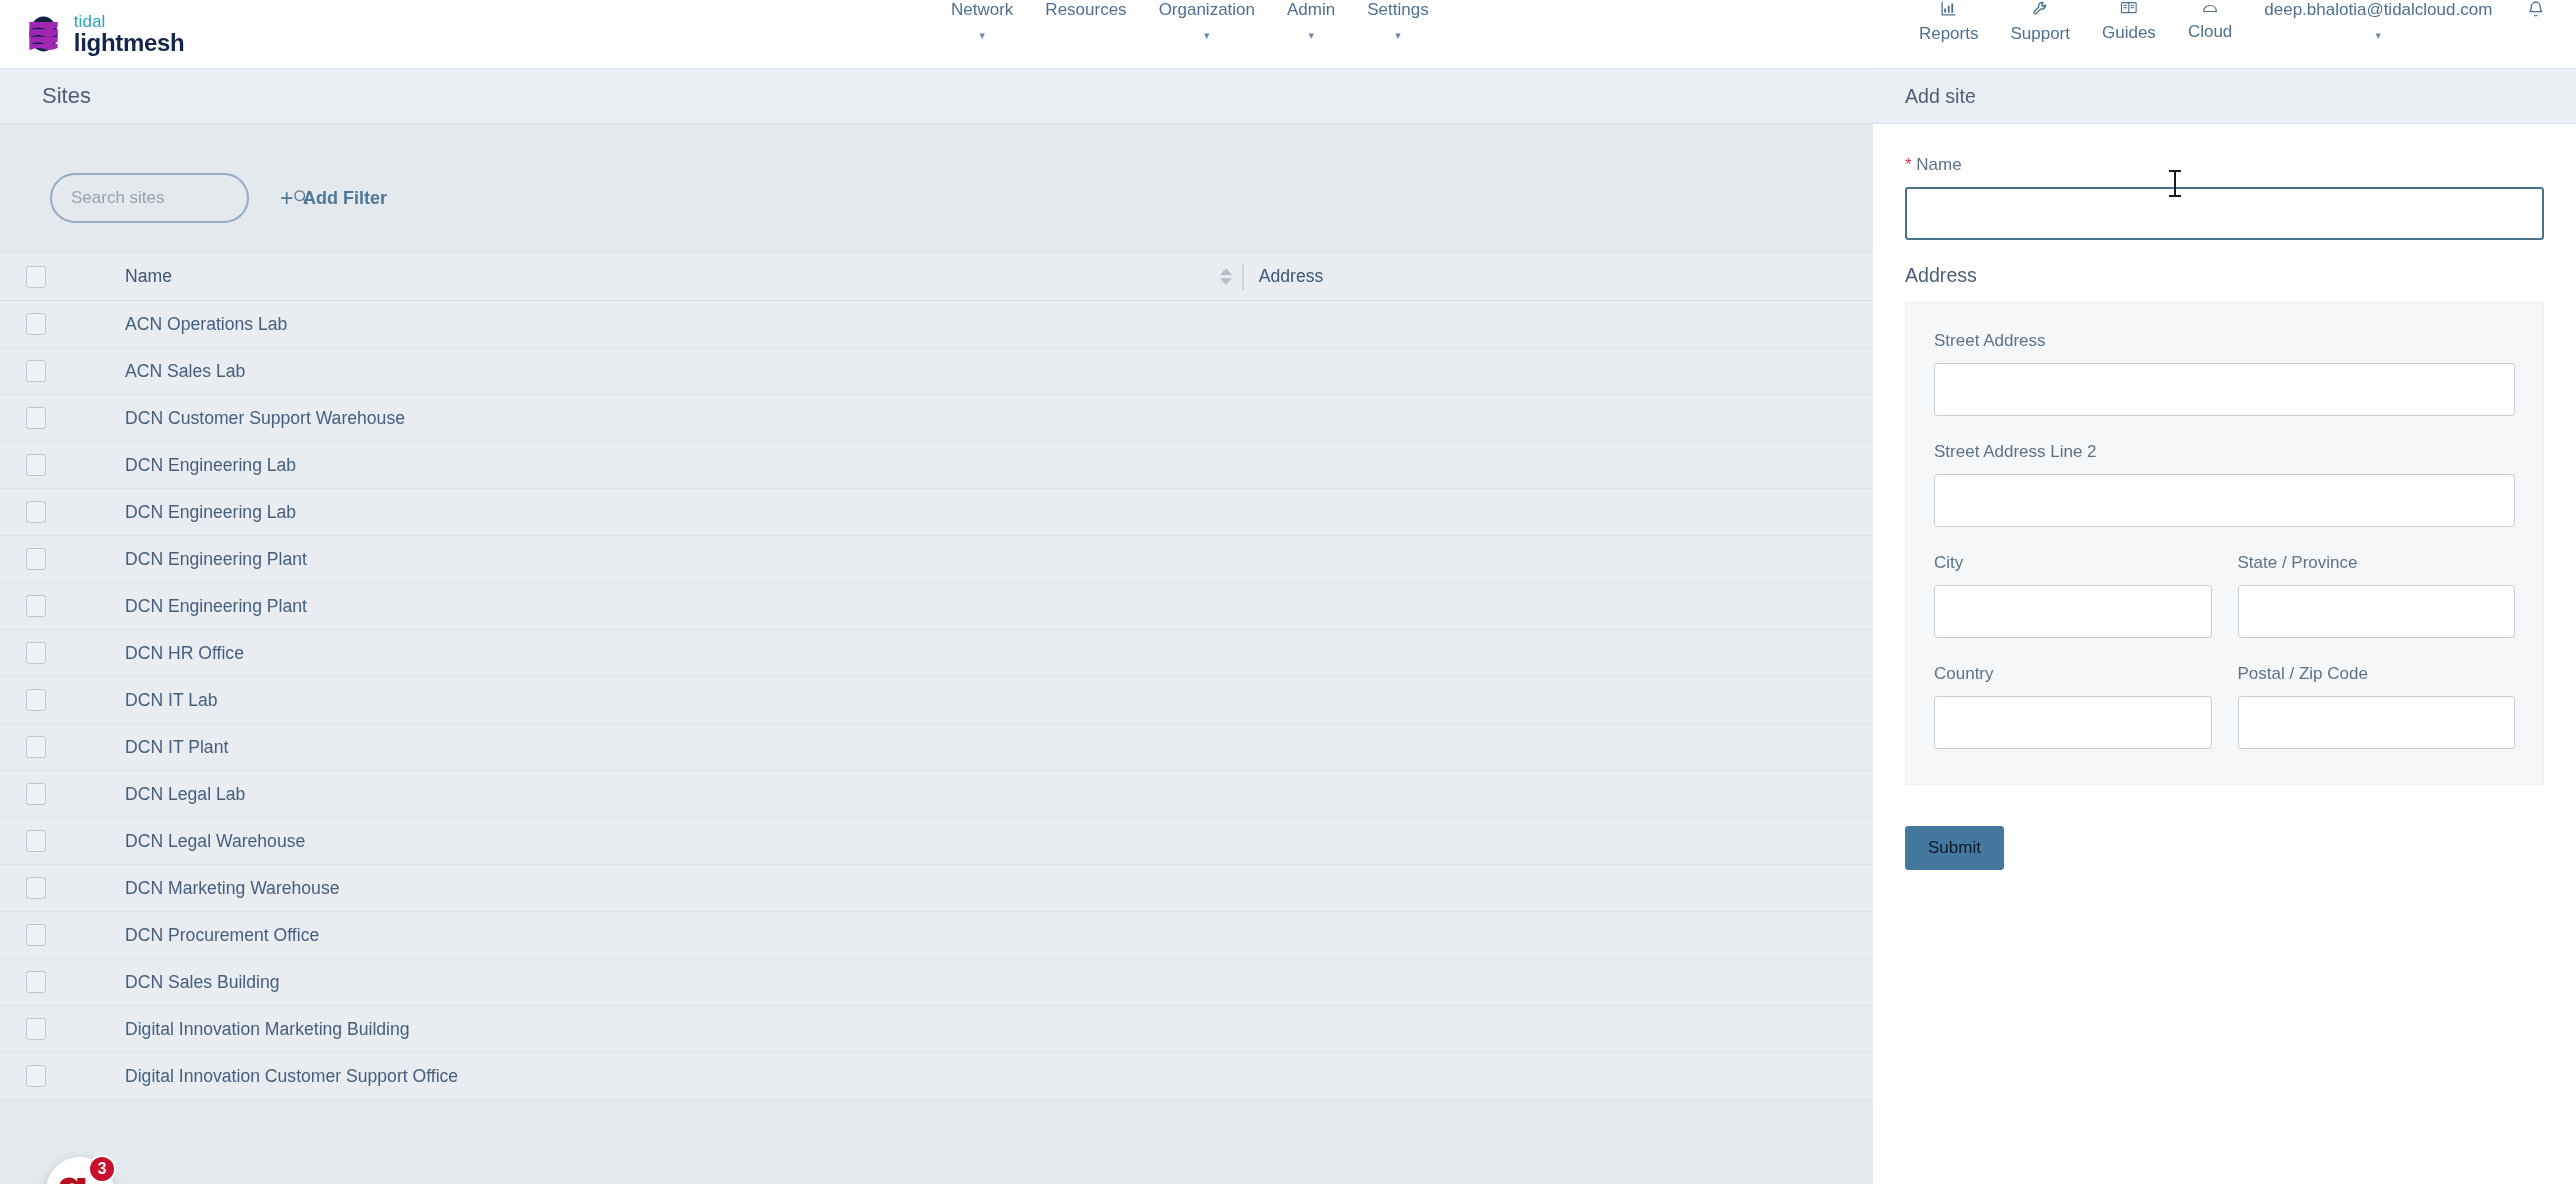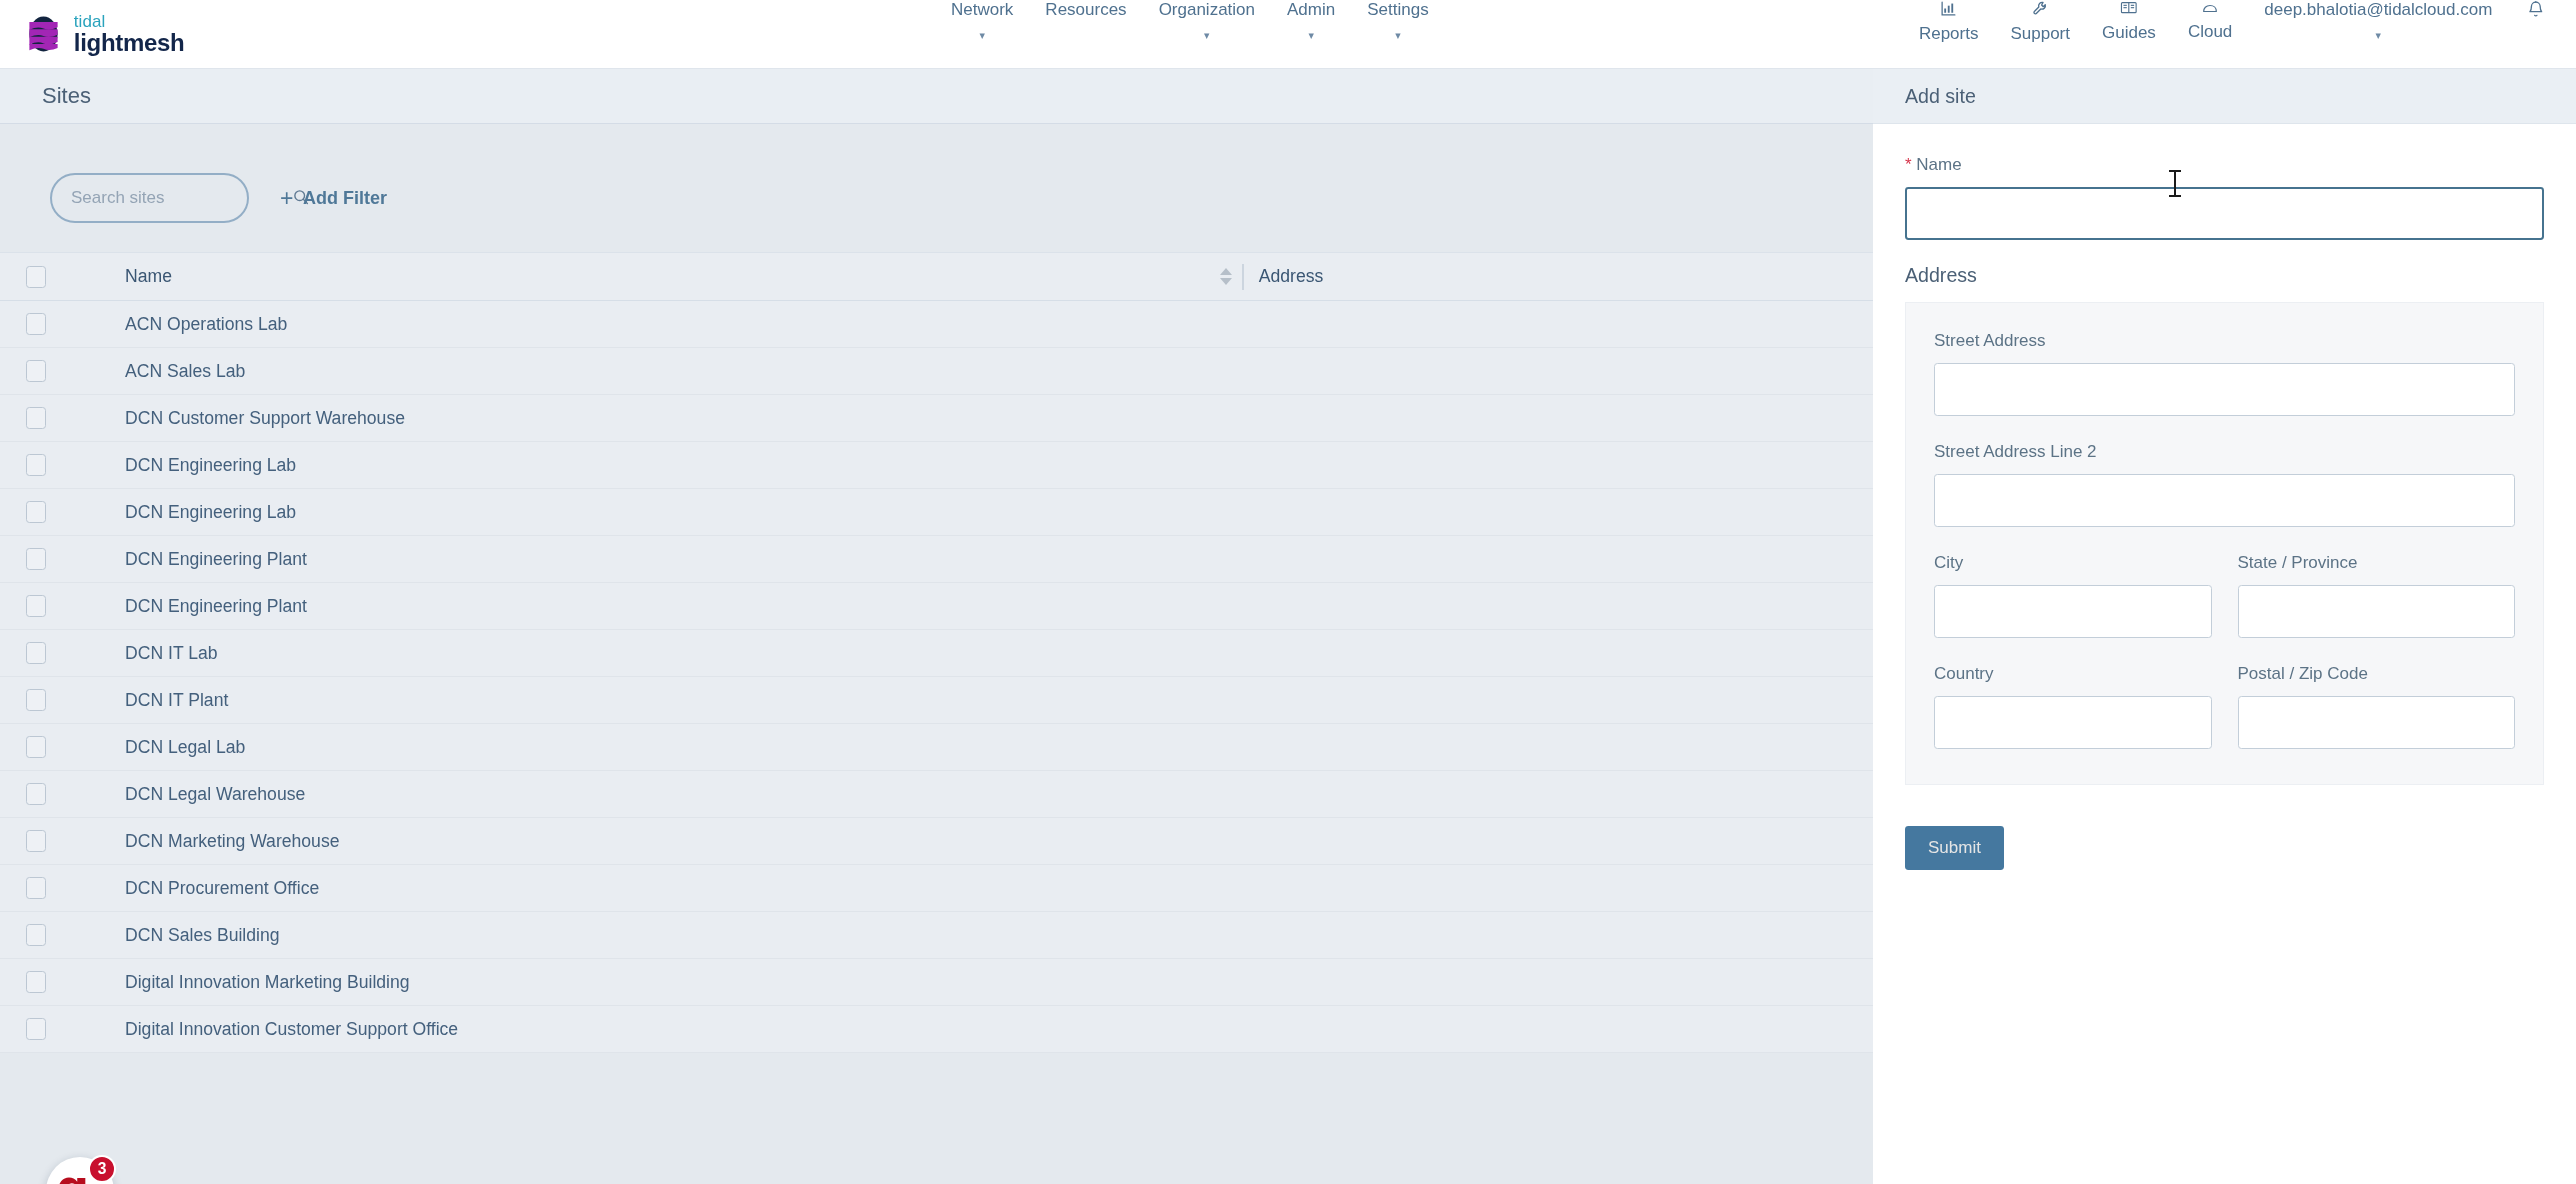--- a/index.html
+++ b/index.html
@@ -173,21 +173,21 @@
     background: #f6f7f9; border: 0.7px solid #eceff3;
     padding: 28px 28px 35px 28px;
   }
   .addr-fieldset .fld-group { margin-bottom: 26px; }
   .addr-fieldset .fld-group:last-child { margin-bottom: 0; }
   .two-col { display: flex; gap: 26px; }
   .two-col > div { flex: 1; }
 
   .submit-wrap { padding: 41px 32px 0 32px; }
   .btn-submit {
-    background: #45789f; color: #e5e5e5; border: none; border-radius: 3.4px;
+    background: #45789f; color: #0f172a; border: none; border-radius: 3.4px;
     font-family: "Liberation Sans", sans-serif;
     font-size: 17px; padding: 12px 23px; cursor: pointer;
   }
 </style>
 </head>
 <body>
 
 <div class="topbar">
 
   <div class="brand">
@@ -381,20 +381,27 @@
           <div class="cb-cell">
             <span class="cbx"></span>
           </div>
           <div class="name-cell">DCN Engineering Plant</div>
           <div class="addr-cell"></div>
         </div>
         <div class="tbl-row">
           <div class="cb-cell">
             <span class="cbx"></span>
           </div>
+          <div class="name-cell">DCN HR Office</div>
+          <div class="addr-cell"></div>
+        </div>
+        <div class="tbl-row">
+          <div class="cb-cell">
+            <span class="cbx"></span>
+          </div>
           <div class="name-cell">DCN IT Lab</div>
           <div class="addr-cell"></div>
         </div>
         <div class="tbl-row">
           <div class="cb-cell">
             <span class="cbx"></span>
           </div>
           <div class="name-cell">DCN IT Plant</div>
           <div class="addr-cell"></div>
         </div>

